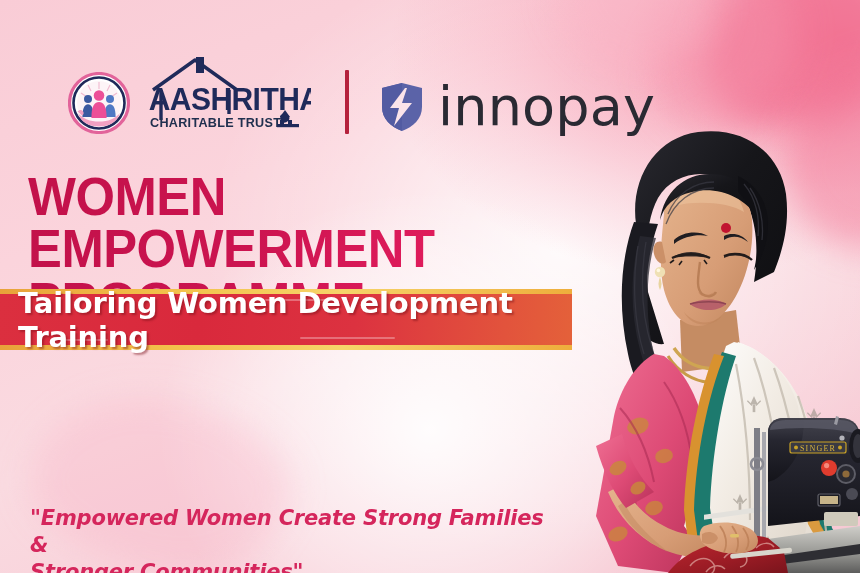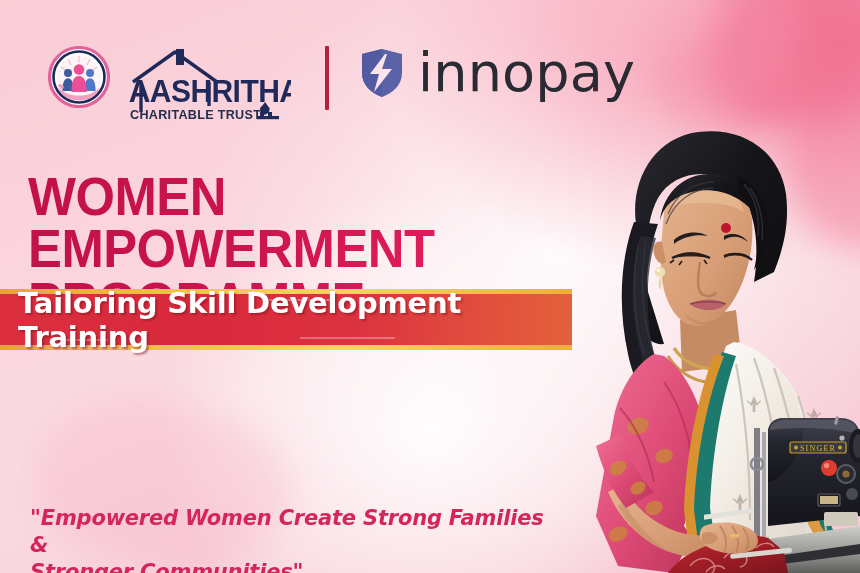--- a/index.html
+++ b/index.html
@@ -30,21 +30,21 @@
     filter:blur(17px);
     pointer-events:none;
   }
   .petal-a { left:700px; top:-40px; width:210px; height:160px; background:rgba(240,96,134,0.60); transform:rotate(-25deg); }
   .petal-b { left:790px; top:60px;  width:160px; height:190px; background:rgba(243,112,146,0.48); transform:rotate(18deg); }
   .petal-c { left:640px; top:-10px; width:170px; height:120px; background:rgba(246,150,175,0.42); transform:rotate(-48deg); }
   .petal-d { left:560px; top:-60px; width:150px; height:130px; background:rgba(249,182,200,0.40); transform:rotate(30deg); }
   .petal-e { left:30px;  top:400px; width:260px; height:170px; background:rgba(246,160,182,0.24); transform:rotate(12deg); }
 
   
-  #logo-bar { position:absolute; left:48px; top:46px; height:88px; display:flex; align-items:flex-start; }
+  #logo-bar { position:absolute; left:68px; top:46px; height:88px; display:flex; align-items:flex-end; }
 
   .emblem { position:relative; width:62px; height:62px; flex:0 0 auto; }
   .emblem svg { display:block; width:62px; height:62px; }
 
   #aashritha-lockup { position:relative; margin-left:9px; width:172px; height:80px; }
   #aashritha-lockup svg { display:block; width:172px; height:80px; }
 
   #logo-divider {
     width:4px; height:64px;
     background:#b5213c;
@@ -225,21 +225,21 @@
 
   <div id="headline">WOMEN EMPOWERMENT
 PROGRAMME</div>
 
   <div id="ribbon">
     <div id="ribbon-bg">
       <div class="ribbon-streak rs1"></div>
       <div class="ribbon-streak rs2"></div>
       <div class="ribbon-streak rs3"></div>
     </div>
-    <div id="ribbon-text">Tailoring Skill Development Training</div>
+    <div id="ribbon-text">Tailoring Women Development Training</div>
   </div>
 
   <div id="quote">"Empowered Women Create Strong Families &amp;
 Stronger Communities"</div>
 
   <div id="illustration">
     <svg viewBox="0 0 392 477">
       <defs>
         <linearGradient id="hairG" x1="0" y1="0" x2="1" y2="1">
           <stop offset="0%" stop-color="#2a2a31"></stop>

